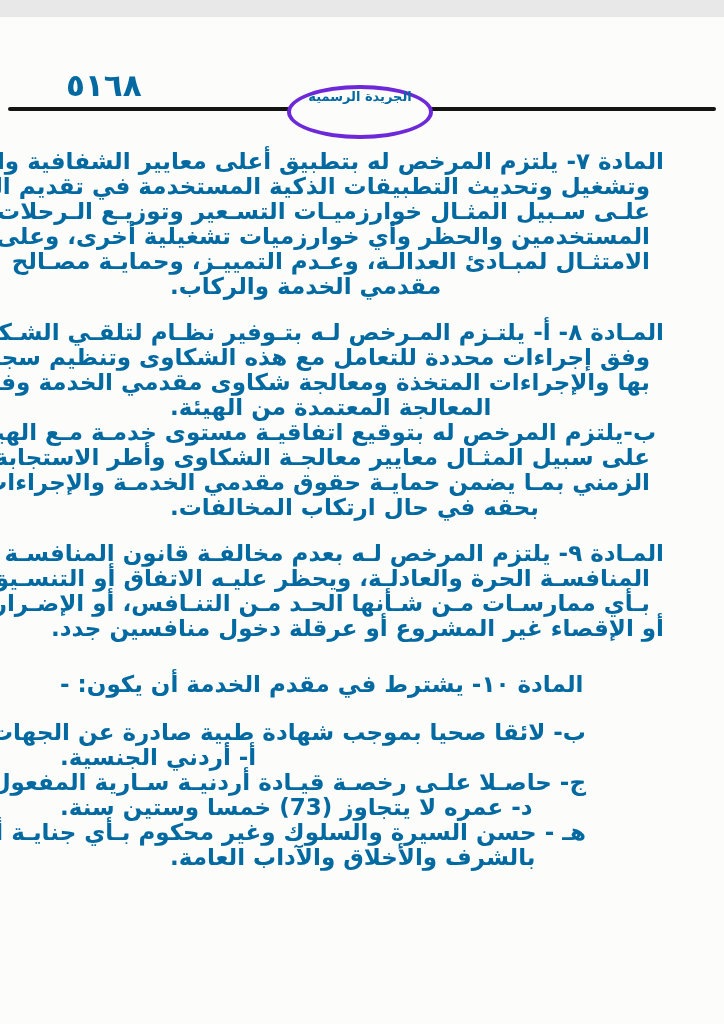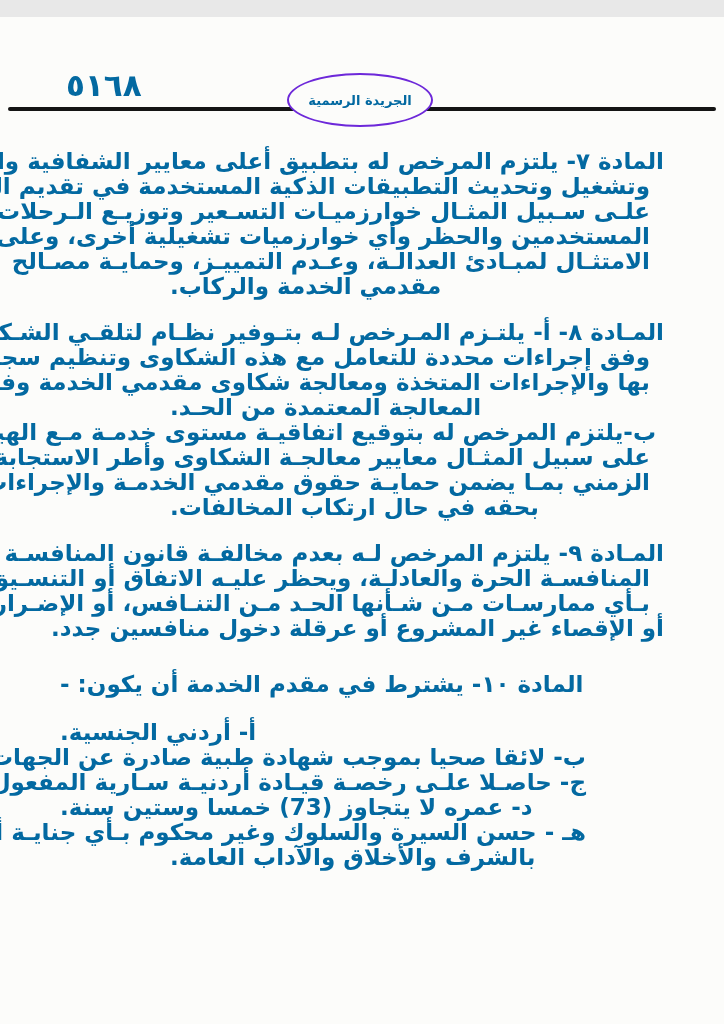--- a/index.html
+++ b/index.html
@@ -18,26 +18,26 @@
   .page-number{
     position:absolute;top:50px;left:66px;
     font-size:31px;font-weight:700;letter-spacing:3px;
     direction:ltr;
   }
   .rule{
     position:absolute;top:90px;left:8px;right:8px;height:4px;
     background:#141414;border-radius:2px;
   }
   .oval{
-    position:absolute;top:56px;left:287px;
+    position:absolute;top:68px;left:287px;
     width:146px;height:54px;
     background:#fcfcfa;
-    border:2px solid #6d28d9;
+    border:4px solid #6d28d9;
     border-radius:50%;
-    display:flex;align-items:center;justify-content:center;
+    display:flex;align-items:flex-start;justify-content:center;
     box-sizing:border-box;
   }
   .oval span{font-size:13px;font-weight:700;}
   
   .body{
     position:absolute;top:132px;right:60px;left:60px;
   }
   .article{margin:0 0 21px 0;}
   .article.gap-lg{margin-top:31px;margin-bottom:23px;}
   .ln{
@@ -72,41 +72,41 @@
       <div class="ln j i14">علـى سـبيل المثـال خوارزميـات التسـعير وتوزيـع الـرحلات وتقيـيم</div>
       <div class="ln j i14">المستخدمين والحظر وأي خوارزميات تشغيلية أخرى، وعلى نحو يضمن</div>
       <div class="ln j i14">الامتثـال لمبـادئ العدالـة، وعـدم التمييـز، وحمايـة مصـالح</div>
       <div class="ln ctr">مقدمي الخدمة والركاب.</div>
     </section>
 
     <section class="article">
       <div class="ln j">المـادة ٨- أ- يلتـزم المـرخص لـه بتـوفير نظـام لتلقـي الشـكاوى والملاحظـات</div>
       <div class="ln j i14">وفق إجراءات محددة للتعامل مع هذه الشكاوى وتنظيم سجلات خاصة</div>
       <div class="ln j i14">بها والإجراءات المتخذة ومعالجة شكاوى مقدمي الخدمة وفق آلية</div>
-      <div class="ln ctr">المعالجة المعتمدة من الحـد.</div>
+      <div class="ln ctr">المعالجة المعتمدة من الهيئة.</div>
       <div class="ln j i8">ب-يلتزم المرخص له بتوقيع اتفاقيـة مستوى خدمـة مـع الهيئـة تتضمن</div>
       <div class="ln j i14">على سبيل المثـال معايير معالجـة الشكاوى وأطر الاستجابة والالتزام</div>
       <div class="ln j i14">الزمني بمـا يضمن حمايـة حقوق مقدمي الخدمـة والإجراءات المتخذة</div>
       <div class="ln ctr">بحقه في حال ارتكاب المخالفات.</div>
     </section>
 
     <section class="article">
       <div class="ln j">المـادة ٩- يلتزم المرخص لـه بعدم مخالفـة قانون المنافسـة النافذ وفقا لمبادئ</div>
       <div class="ln j i14">المنافسـة الحرة والعادلـة، ويحظر عليـه الاتفاق أو التنسـيق أو القيـام</div>
       <div class="ln j i14">بـأي ممارسـات مـن شـأنها الحـد مـن التنـافس، أو الإضـرار بالسـوق</div>
       <div class="ln ctr">أو الإقصاء غير المشروع أو عرقلة دخول منافسين جدد.</div>
     </section>
 
     <section class="article gap-lg">
       <div class="ln rt">المادة ١٠- يشترط في مقدم الخدمة أن يكون: -</div>
     </section>
 
     <section class="article">
+      <div class="ln rt li">ب- لائقا صحيا بموجب شهادة طبية صادرة عن الجهات المختصة.</div>
       <div class="ln rt li">أ-  أردني الجنسية.</div>
-      <div class="ln rt li">ب- لائقا صحيا بموجب شهادة طبية صادرة عن الجهات المختصة.</div>
       <div class="ln j li">ج- حاصـلا علـى رخصـة قيـادة أردنيـة سـارية المفعول مـدة لا تقـل</div>
       <div class="ln rt li">د- عمره لا يتجاوز (73) خمسا وستين سنة.</div>
       <div class="ln j li">هـ - حسن السيرة والسلوك وغير محكوم بـأي جنايـة أو جنحـة مخلـة</div>
       <div class="ln ctr">بالشرف والأخلاق والآداب العامة.</div>
     </section>
 
   </div>
 </div>
 
 </body></html>

